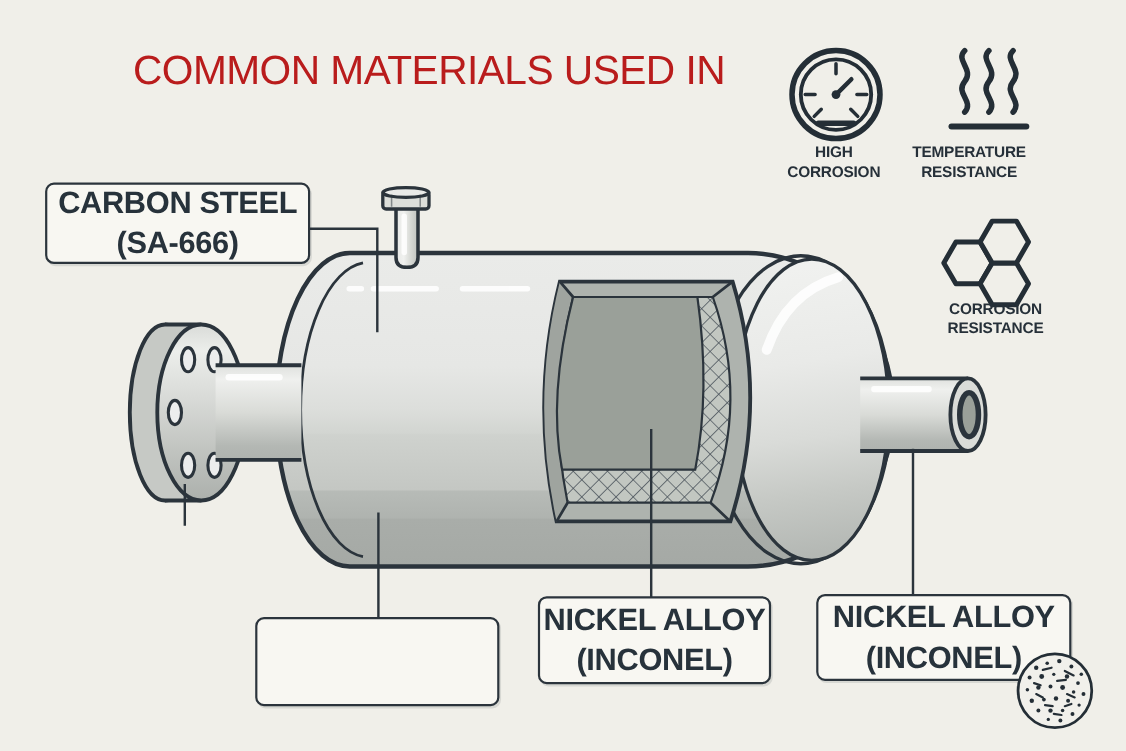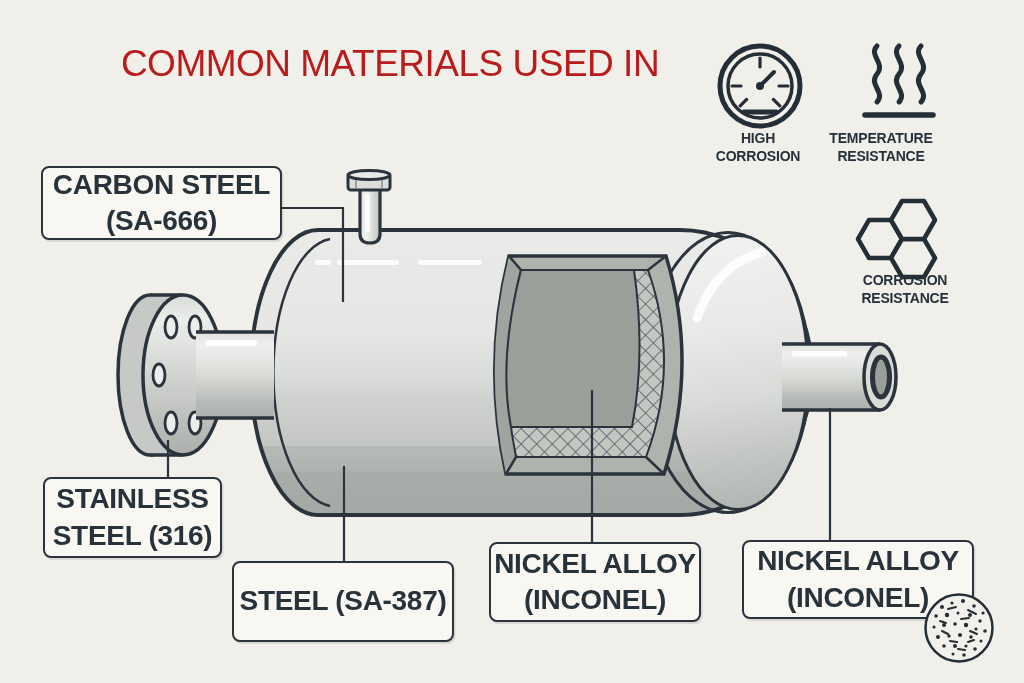--- a/index.html
+++ b/index.html
@@ -191,27 +191,22 @@
   <div class="icon-label" style="left:840px;top:272px;width:130px">
     <span style="display:block">CORROSION</span>
     <span style="display:block">RESISTANCE</span>
   </div>
 
   <div class="mat-box" style="left:41px;top:166px;width:237px;height:70px">
     <span style="display:block">CARBON STEEL</span>
     <span style="display:block">(SA-666)</span>
   </div>
 
-  <div class="mat-box" style="left:43px;top:477px;width:175px;height:77px">
-    <span style="display:block">STAINLESS</span>
-    <span style="display:block">STEEL (316)</span>
-  </div>
 
   <div class="mat-box" style="left:232px;top:561px;width:218px;height:77px">
-    <span style="display:block">STEEL (SA-387)</span>
   </div>
 
   <div class="mat-box" style="left:489px;top:542px;width:208px;height:76px">
     <span style="display:block">NICKEL ALLOY</span>
     <span style="display:block">(INCONEL)</span>
   </div>
 
   <div class="mat-box" style="left:742px;top:540px;width:228px;height:75px">
     <span style="display:block">NICKEL ALLOY</span>
     <span style="display:block">(INCONEL)</span>

